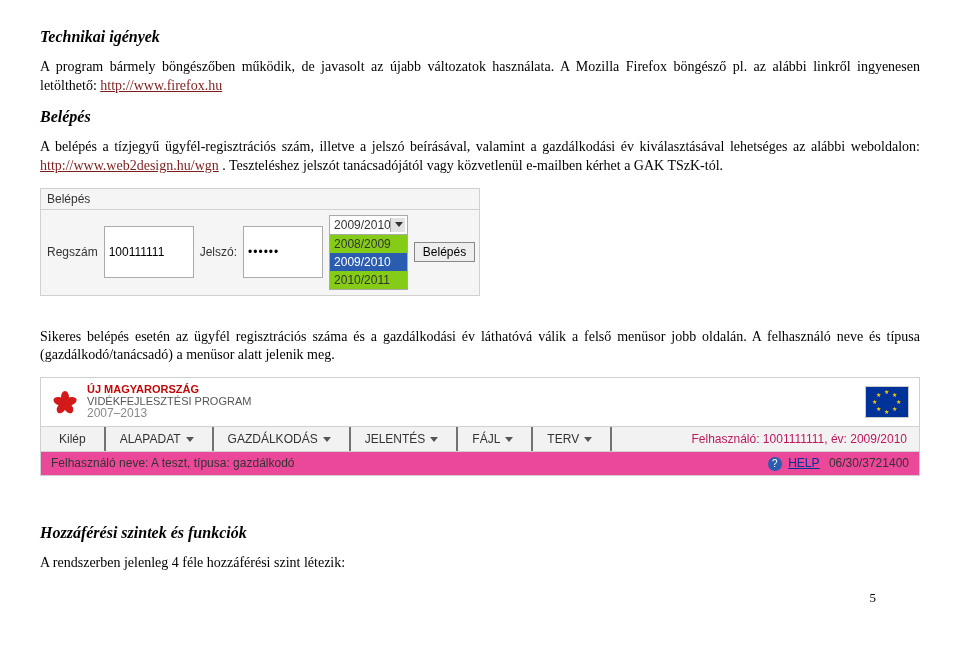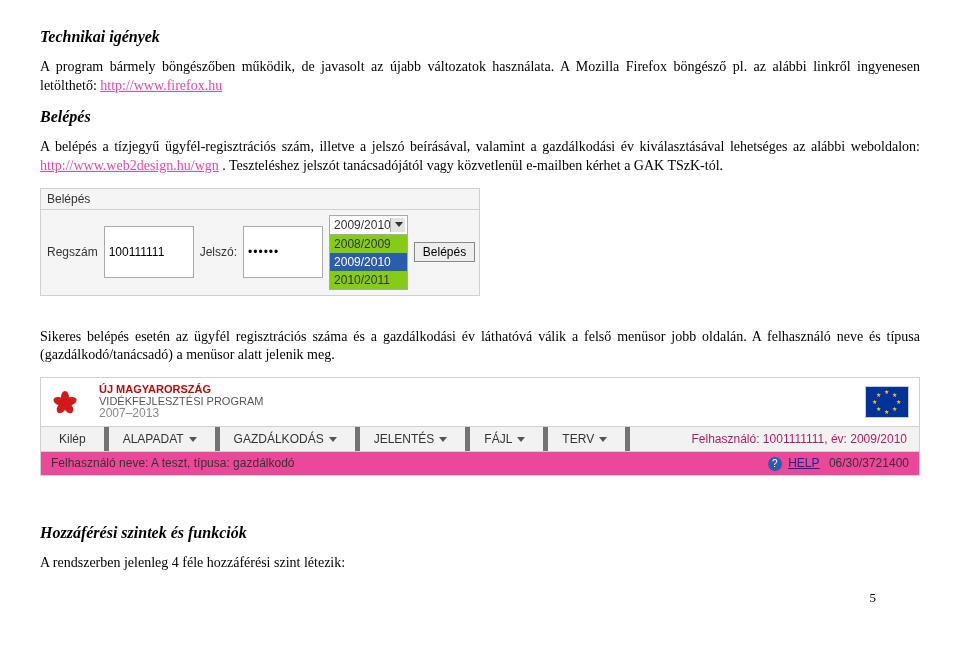--- a/index.html
+++ b/index.html
@@ -16,21 +16,21 @@
     font-weight: bold;
     font-size: 16px;
     margin: 0 0 12px 0;
   }
   p {
     margin: 0 0 12px 0;
     line-height: 1.35;
     text-align: justify;
   }
   a.link {
-    color: #ec4899;
+    color: #7f1d1d;
     text-decoration: underline;
   }
   .login-box {
     margin: 10px 0 32px 0;
     width: 440px;
   }
   .login-title {
     background: #f5f5f5;
     border: 1px solid #d0d0d0;
     border-bottom: none;
@@ -114,21 +114,21 @@
     padding: 6px 10px;
     display: flex;
     align-items: center;
     justify-content: space-between;
     margin-top: 8px;
     margin-bottom: 0;
   }
   .logo-left {
     display: flex;
     align-items: center;
-    gap: 20px;
+    gap: 8px;
   }
   .flower-logo {
     width: 28px; height: 28px;
     position: relative;
   }
   .flower-logo .petal {
     position: absolute;
     width: 8px; height: 12px;
     background: #d21a1a;
     border-radius: 50% 50% 50% 50%;
@@ -167,21 +167,21 @@
     border-top: none;
     font-family: Arial, sans-serif;
     font-size: 12px;
     color: #333;
   }
   .menubar .menu-item {
     padding: 5px 18px 5px 14px;
     display: flex;
     align-items: center;
     gap: 5px;
-    border-right: 5px solid #737373;
+    border-right: 2px solid #737373;
   }
   .menubar .menu-item.kilep {
     padding: 5px 18px;
   }
   .caret-down {
     width: 0; height: 0;
     border-left: 4px solid transparent;
     border-right: 4px solid transparent;
     border-top: 5px solid #555;
   }

